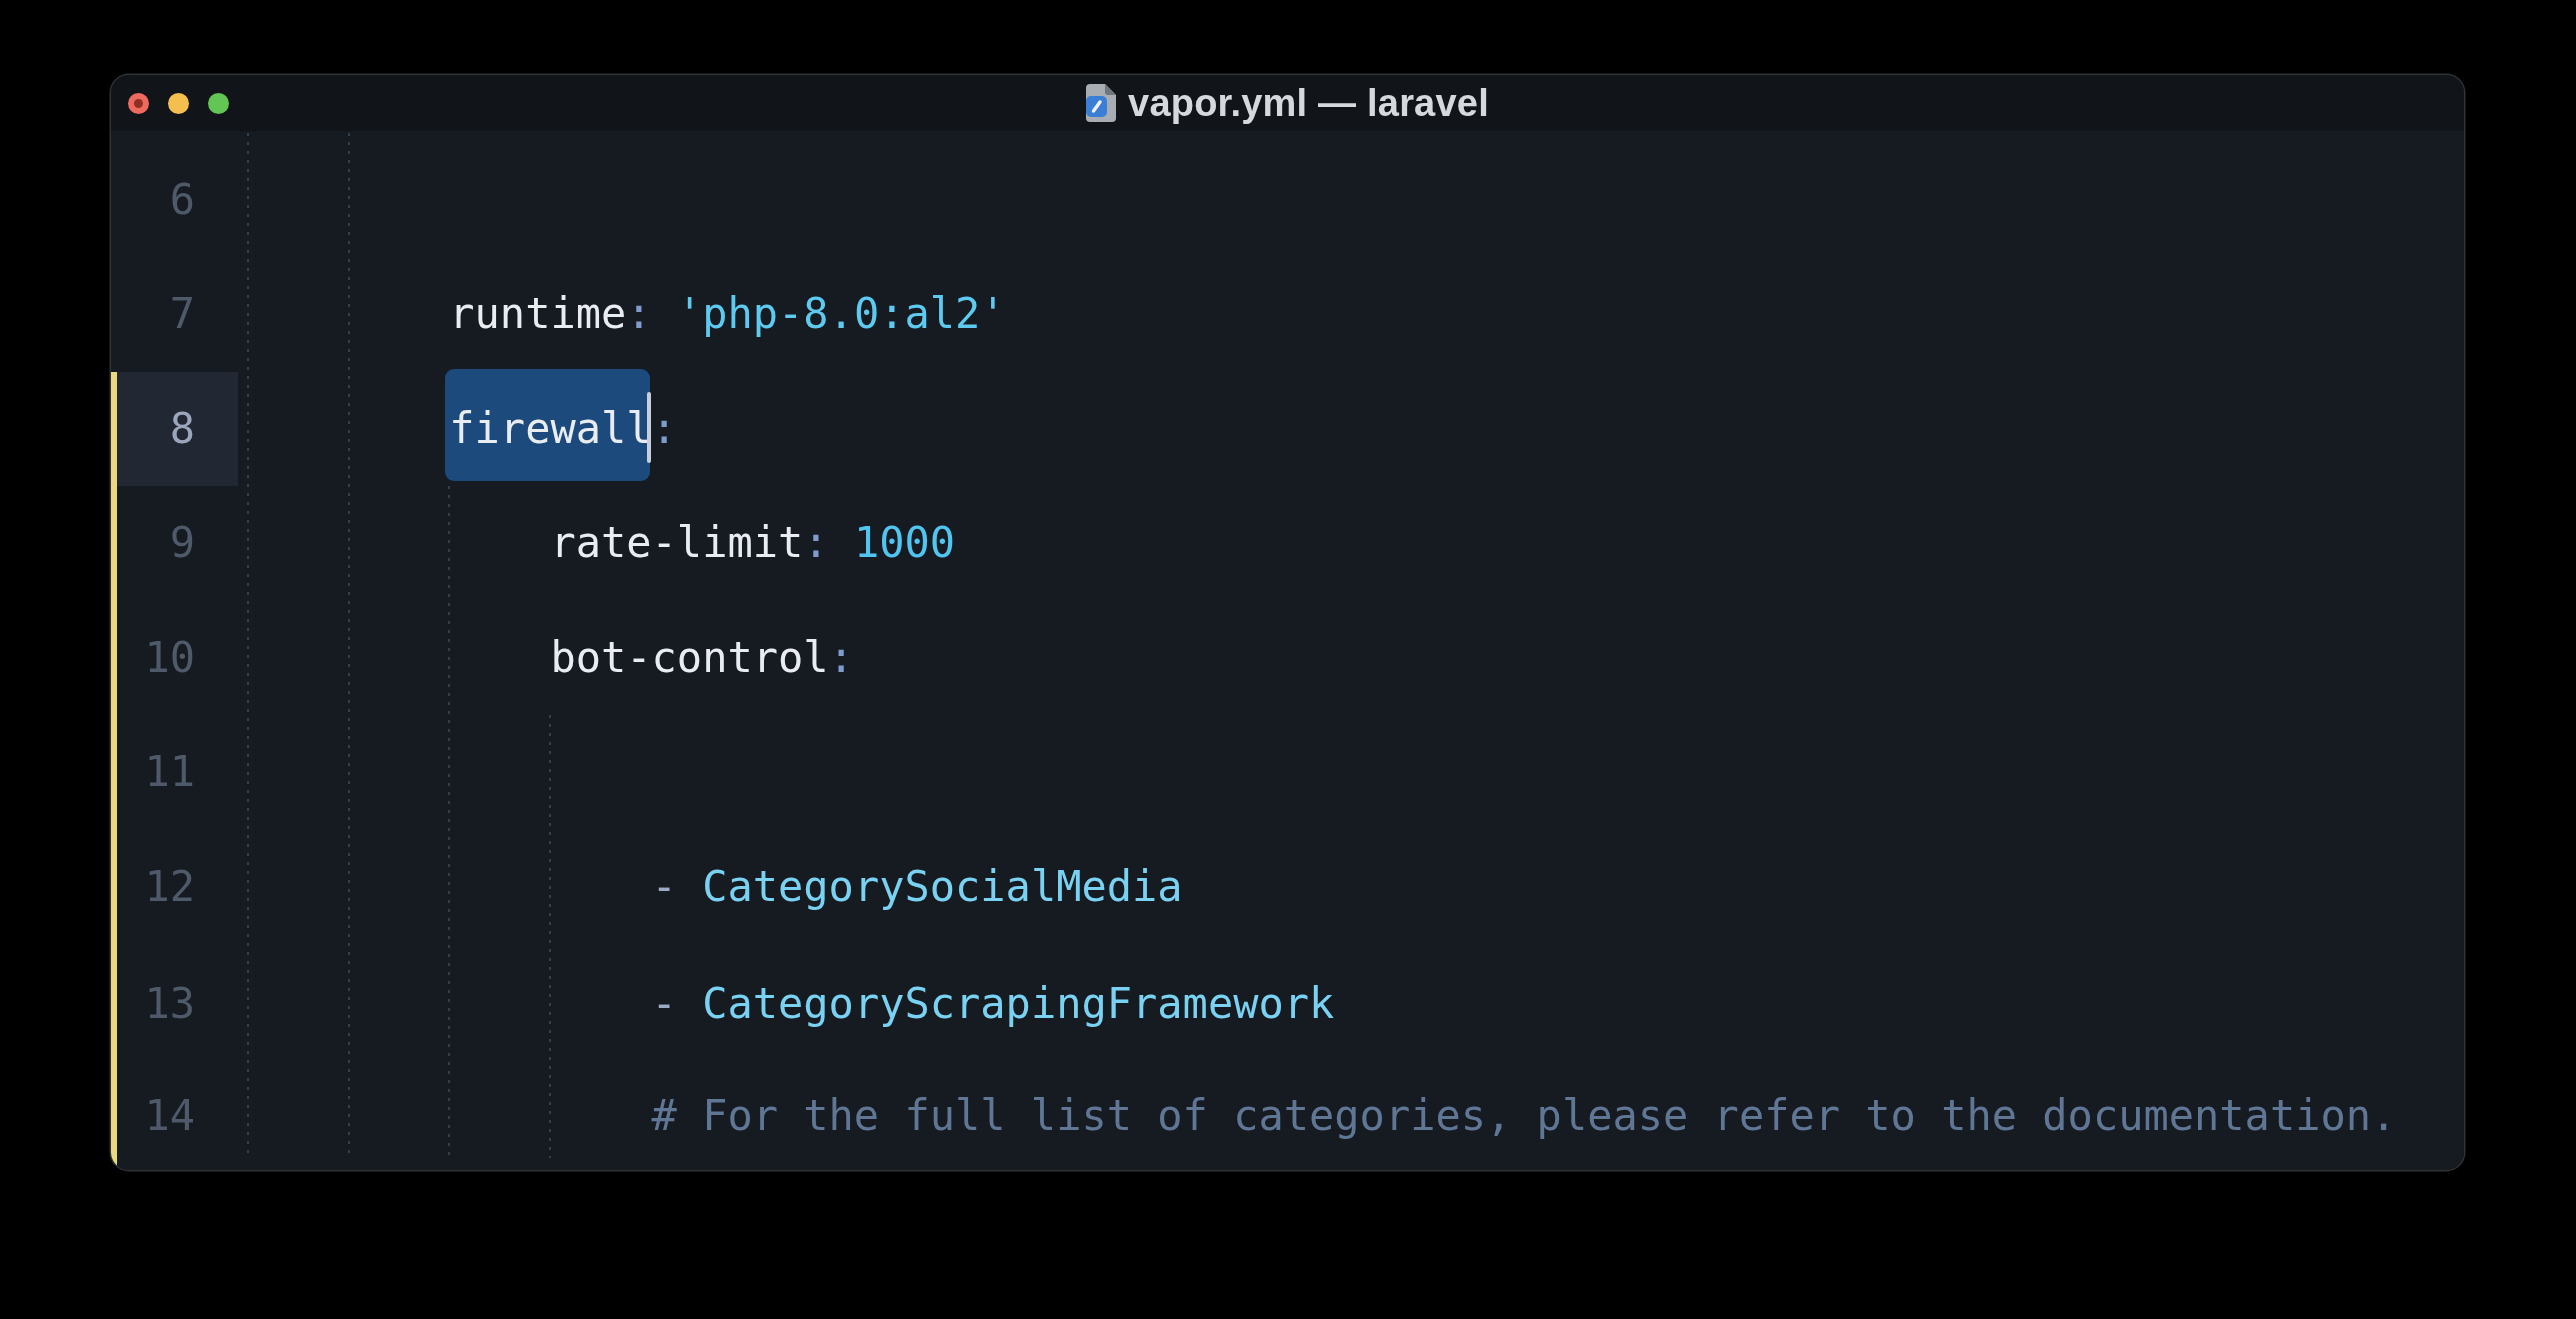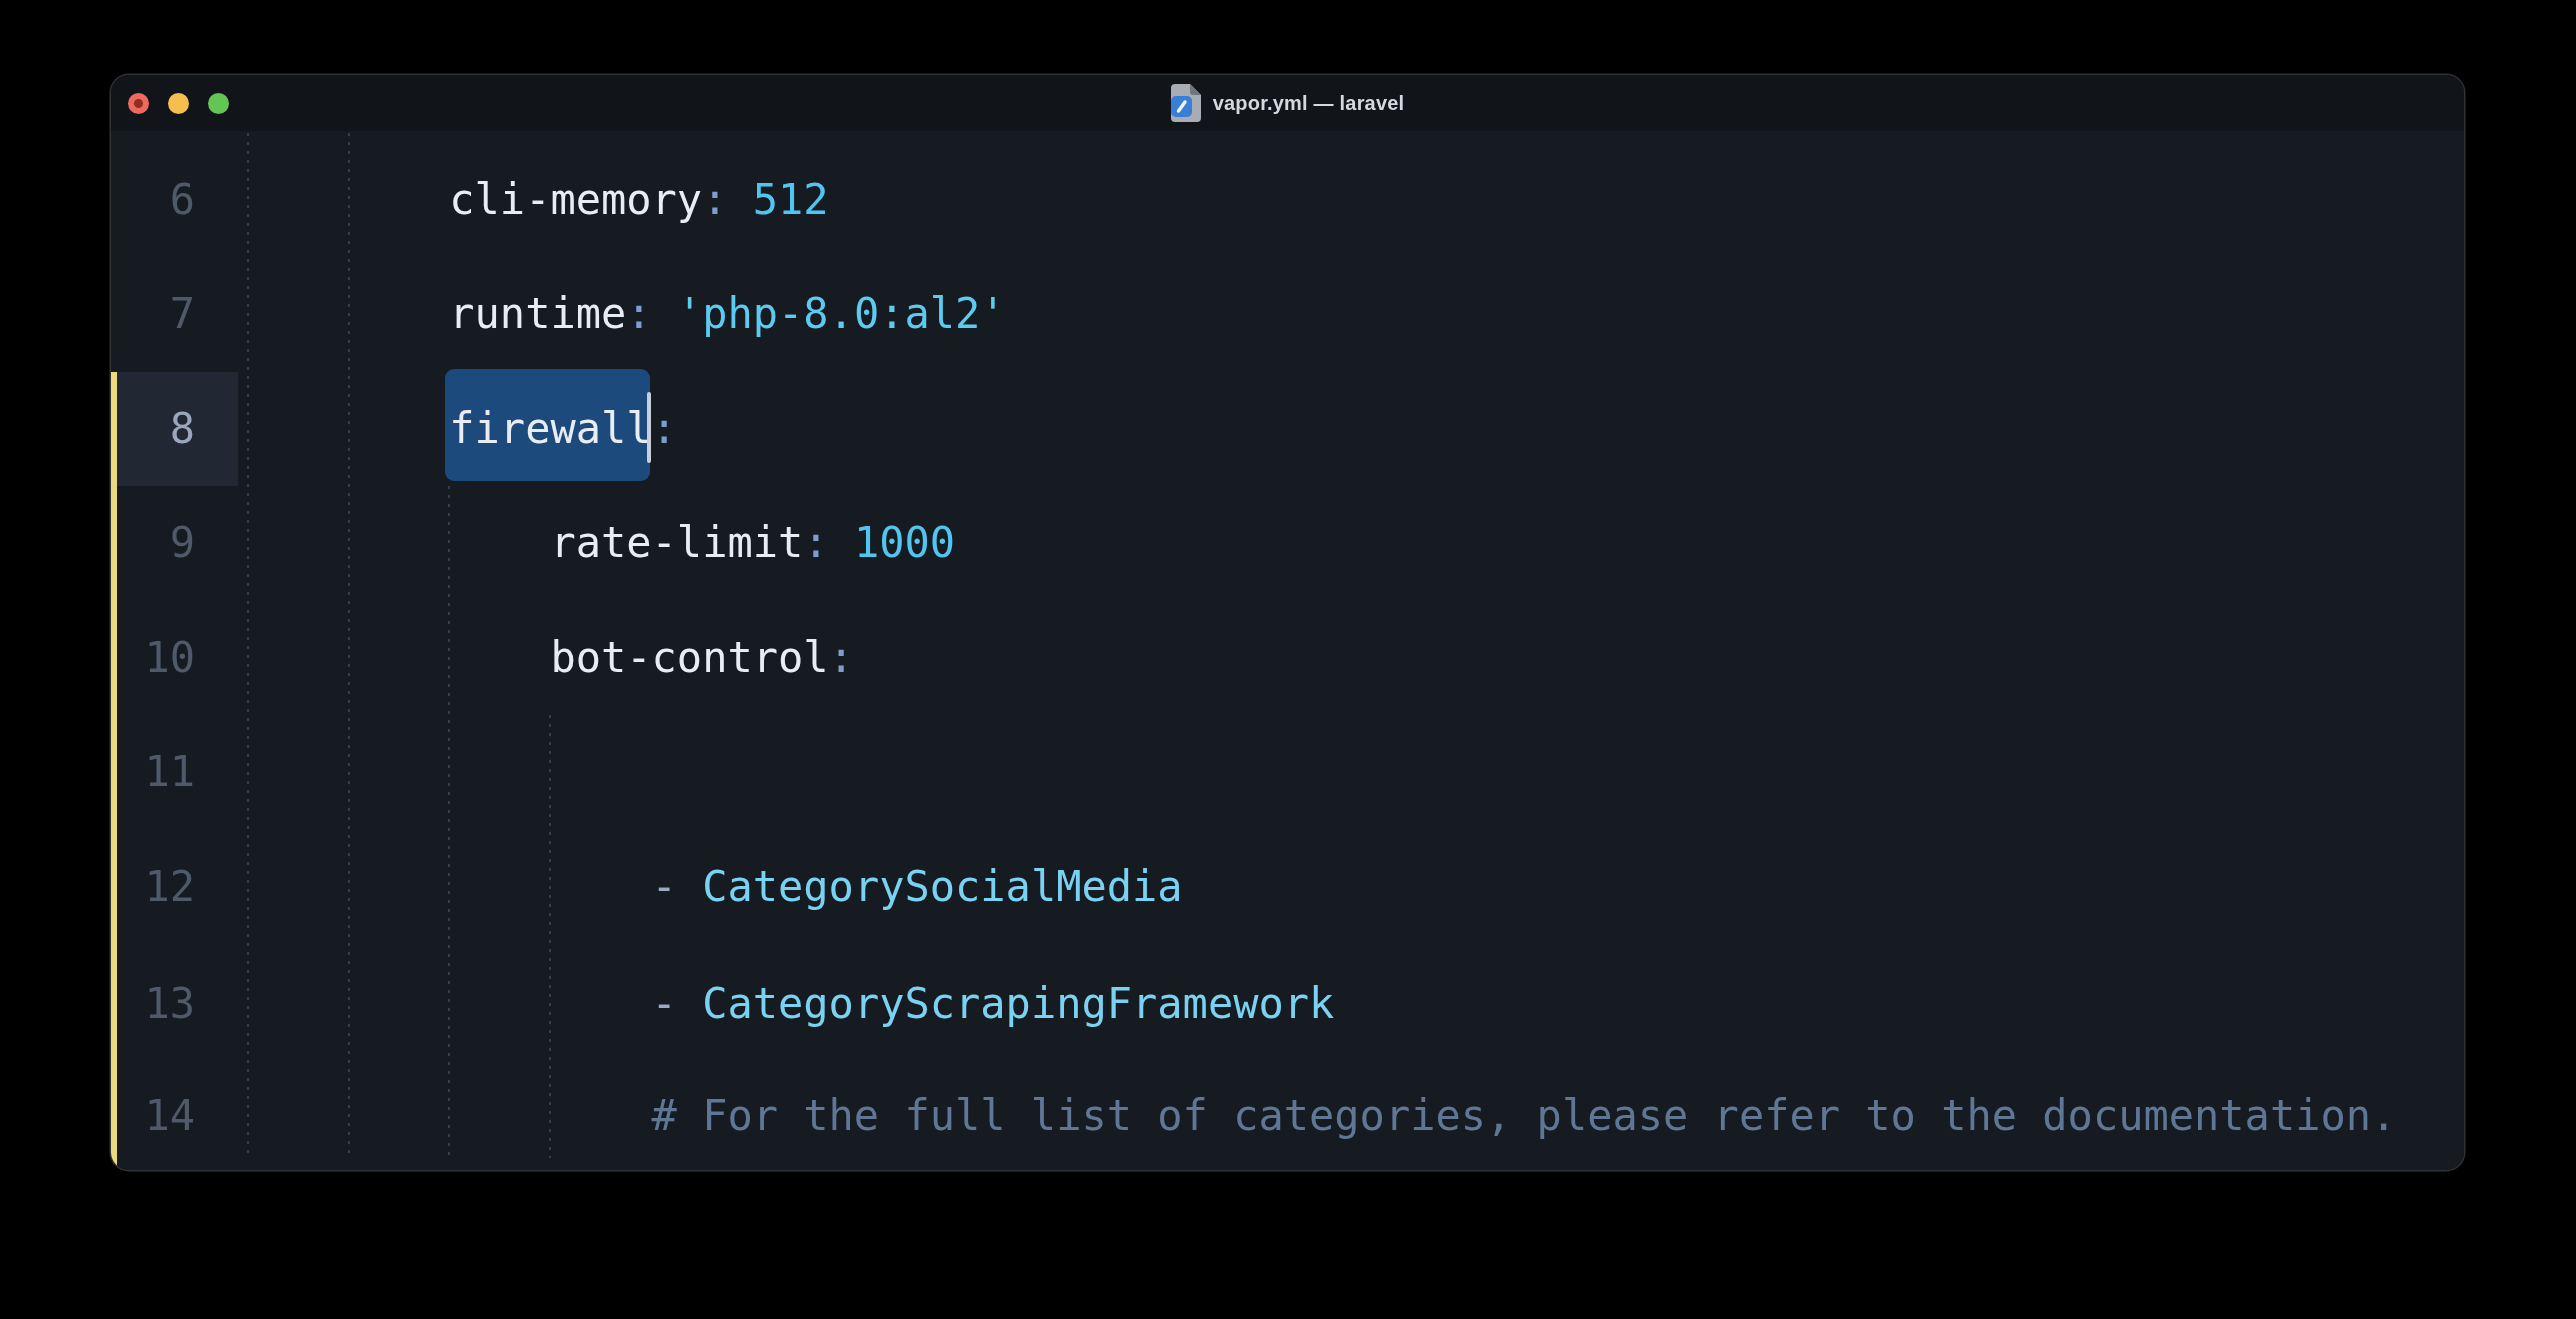--- a/index.html
+++ b/index.html
@@ -31,21 +31,21 @@
   .light.red{background:var(--traffic-red,#ee6a5e);}
   .light.yellow{background:var(--traffic-yellow,#f4bf4f);}
   .light.green{background:var(--traffic-green,#62c554);}
   .light .dot{
     position:absolute;left:50%;top:50%;width:9px;height:9px;margin:-4.5px 0 0 -4.5px;
     border-radius:50%;background:var(--traffic-red-dot,#8f2e22);
   }
   .title-group{display:flex;align-items:center;gap:12px;}
   .title-text{
     color:var(--title-text,#d5d8dd);
-    font-size:20px;font-weight:700;letter-spacing:0.2px;
+    font-size:38px;font-weight:700;letter-spacing:0.2px;
   }
   .doc-icon{width:30px;height:38px;flex:0 0 auto;}
 
   .content{
     position:absolute;left:0;top:56px;right:0;bottom:0;
     background:var(--editor-bg,#161a21);
   }
   .yellowbar{
     position:absolute;left:0;top:297px;width:6px;height:798px;
     background:var(--modified-yellow,#edd97d);z-index:6;
@@ -122,21 +122,20 @@
     <div class="gutter-highlight"></div>
     <div class="indent-guide g1"></div>
     <div class="indent-guide g2"></div>
     <div class="indent-guide g3"></div>
     <div class="indent-guide g4"></div>
     <div class="selection"></div>
     <div class="caret"></div>
     <div id="lines">
         <div class="line" style="top: 12px;">
           <div class="num">6</div>
-          <div class="code"><span class="tok-plain">        </span><span class="tok-key">cli-memory</span><span class="tok-punct">:</span><span class="tok-plain"> </span><span class="tok-number">512</span></div>
         </div>
         <div class="line" style="top: 126px;">
           <div class="num">7</div>
           <div class="code"><span class="tok-plain">        </span><span class="tok-key">runtime</span><span class="tok-punct">:</span><span class="tok-plain"> </span><span class="tok-string">'php-8.0:al2'</span></div>
         </div>
         <div class="line" style="top: 241px;">
           <div class="num active">8</div>
           <div class="code"><span class="tok-plain">        </span><span class="tok-key">firewall</span><span class="tok-punct">:</span></div>
         </div>
         <div class="line" style="top: 355px;">

